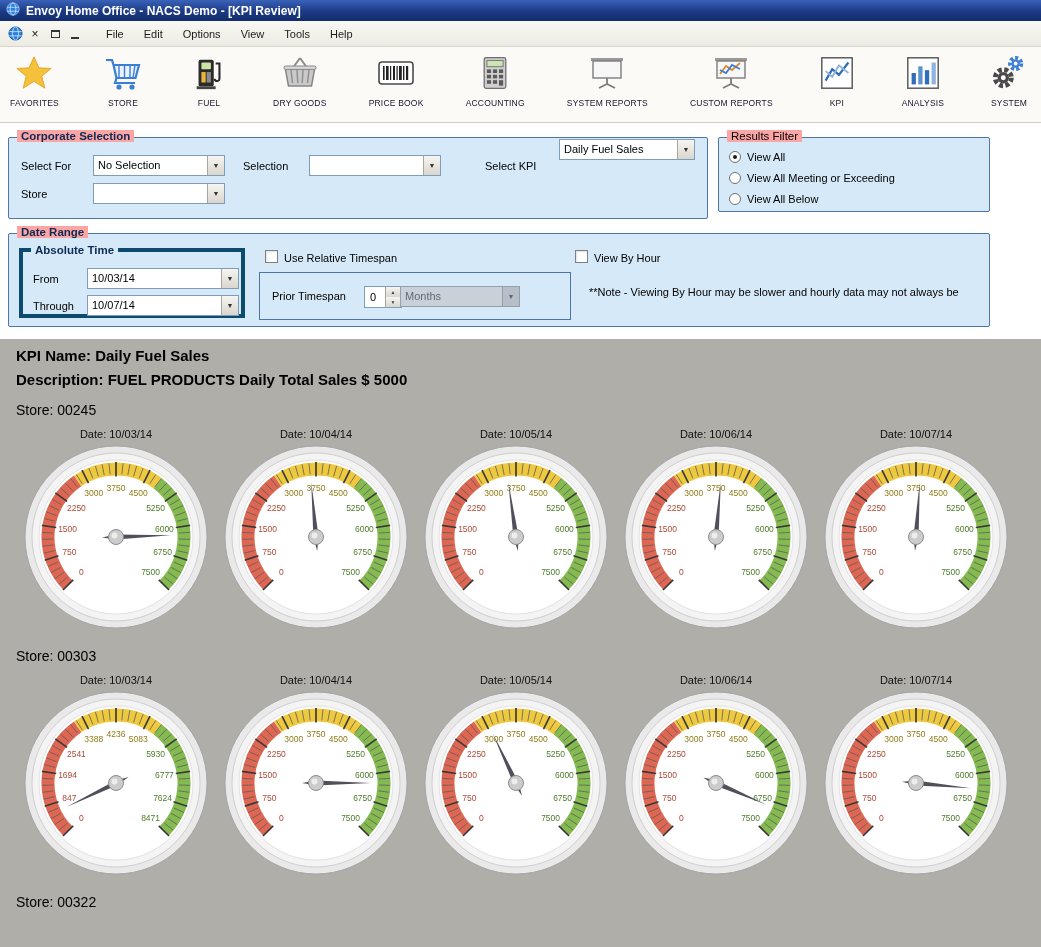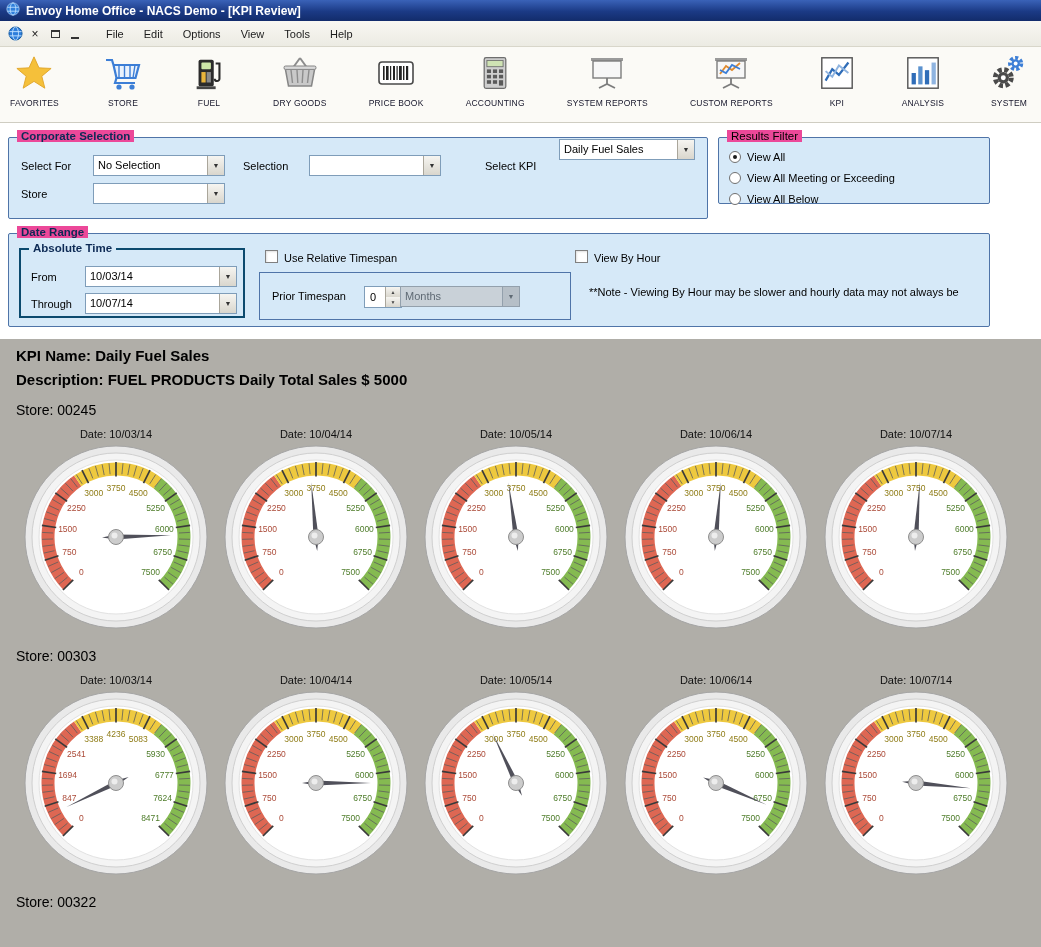--- a/index.html
+++ b/index.html
@@ -22,27 +22,27 @@
   
   .toolbar{height:76px;background:#fbfaf6;border-bottom:1px solid #cfcdc2;display:flex;justify-content:space-between;align-items:flex-start;padding:3px 6px 0 6px;flex:0 0 auto}
   .tb-item{display:flex;flex-direction:column;align-items:center;padding:2px 4px 0;min-width:52px}
   .tb-icon{width:42px;height:42px;display:flex;align-items:center;justify-content:center}
   .tb-label{font-size:8.5px;color:#15152a;margin-top:4px;white-space:nowrap;letter-spacing:.2px}
 
   
   .filters{background:#fff;padding:14px 8px 12px;flex:0 0 auto}
   .filters-row{display:flex;gap:10px}
   .groupbox{position:relative;background:#d6e9f8;border:1px solid #4f74a8;border-radius:2px}
-  .group-title{position:absolute;top:-8px;left:8px;background:#ec4899;padding:0 4px;font-size:11.5px;font-weight:bold;color:#0d2a55;white-space:nowrap}
+  .group-title{position:absolute;top:-8px;left:8px;background:#fca5a5;padding:0 4px;font-size:11.5px;font-weight:bold;color:#0d2a55;white-space:nowrap}
   .group-title.plain{font-weight:normal;color:#000}
   .group-title.onblue{background:#d6e9f8}
   .gb-corp{width:700px;height:82px}
-  .gb-results{width:272px;height:67px}
+  .gb-results{width:272px;height:75px}
   .gb-date{width:982px;height:94px;margin-top:14px}
-  .gb-abs{position:absolute;left:10px;top:14px;width:226px;height:70px;background:#d6e9f8;border:2px solid #0c4a6e}
+  .gb-abs{position:absolute;left:10px;top:14px;width:226px;height:70px;background:#d6e9f8;border:4px solid #0c4a6e}
   .gb-rel{position:absolute;left:250px;top:38px;width:312px;height:48px;background:#d6e9f8;border:1px solid #4f74a8}
   .lbl{position:absolute;font-size:11px;color:#000;white-space:nowrap}
   .combo{position:absolute;height:21px;background:#fff;border:1px solid #7f9db9;display:flex;align-items:stretch}
   .combo-text{flex:1;font-size:11px;padding:3px 4px 5px;white-space:nowrap;overflow:hidden;color:#000}
   .combo-btn{width:17px;background:linear-gradient(#f6f5f1,#d9d6cd);border-left:1px solid #aaa69b;display:flex;align-items:center;justify-content:center;font-size:7px;color:#333}
   .combo.disabled{background:#c9d1d8;border-color:#93a0ac}
   .combo.disabled .combo-text{color:#5f6a74}
   .combo.disabled .combo-btn{background:#b6bfc7;border-left-color:#93a0ac;color:#5f6a74}
   .checkbox{position:absolute;width:13px;height:13px;background:#fff;border:1px solid #808080;box-shadow:inset 1px 1px 2px rgba(0,0,0,.12)}
   .radio-row{position:absolute;display:flex;align-items:center;gap:6px}

